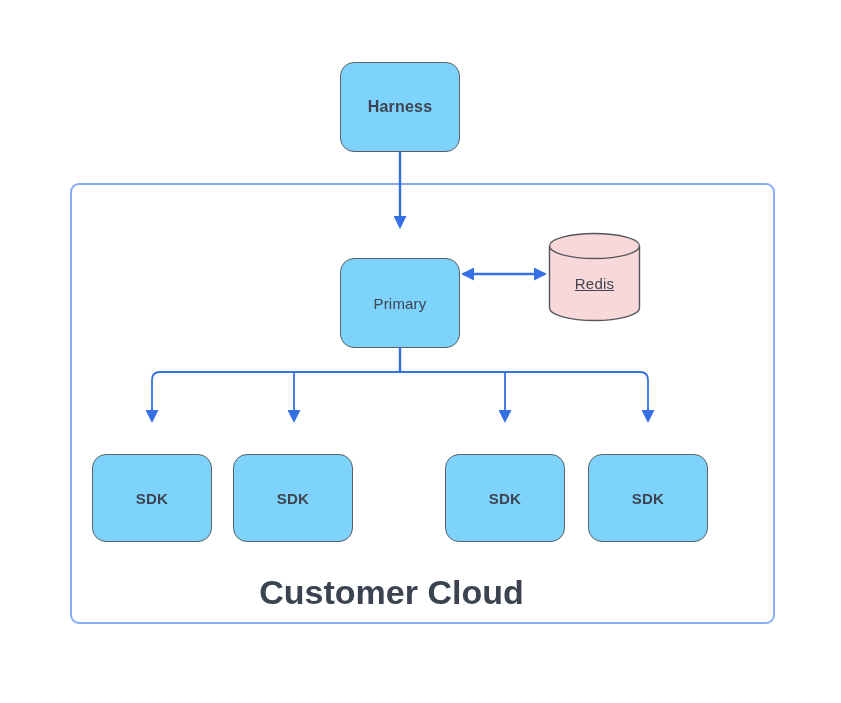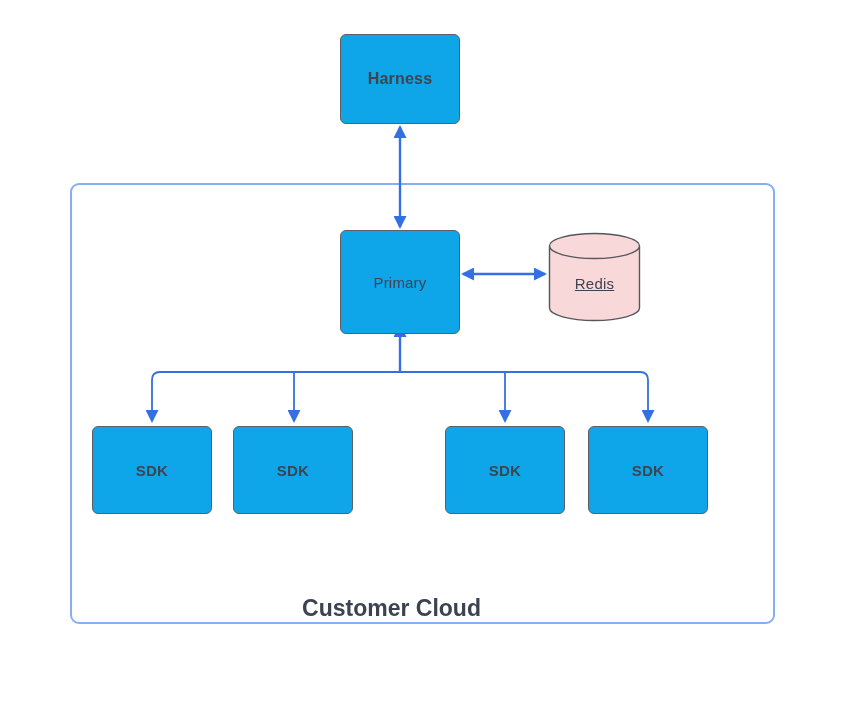--- a/index.html
+++ b/index.html
@@ -38,32 +38,33 @@
   
   .node {
     position: absolute;
     box-sizing: border-box;
     display: flex;
     align-items: center;
     justify-content: center;
     z-index: 3;
   }
   .node.box {
-    background: #0ea5e9;
+    background: #7dd3fc;
     border: 1.5px solid #5c6066;
-    border-radius: 6px;
+    border-radius: 14px;
+    margin-top: 28px;
   }
   .node-label {
     color: #3f4450;
     font-size: 15px;
     letter-spacing: 0.2px;
   }
   .node-label.bold { font-weight: bold; font-size: 16px; }
   .node-harness  { left: 340px; top: 34px;  width: 120px; height: 90px; }
-  .node-primary  { left: 340px; top: 230px; width: 120px; height: 104px; }
+  .node-primary  { left: 340px; top: 230px; width: 120px; height: 90px; }
   .node-sdk-1    { left: 92px;  top: 426px; width: 120px; height: 88px; }
   .node-sdk-2    { left: 233px; top: 426px; width: 120px; height: 88px; }
   .node-sdk-3    { left: 445px; top: 426px; width: 120px; height: 88px; }
   .node-sdk-4    { left: 588px; top: 426px; width: 120px; height: 88px; }
   .node-sdk-1 .node-label, .node-sdk-2 .node-label,
   .node-sdk-3 .node-label, .node-sdk-4 .node-label { font-weight: bold; }
   
   .node-redis {
     left: 548px;
     top: 232px;
@@ -73,26 +74,26 @@
   .node-redis .cyl-svg { position: absolute; left: 0; top: 0; }
   .node-redis .node-label {
     position: relative;
     padding-top: 12px;
     text-decoration: underline;
   }
   
   .cloud-label {
     position: absolute;
     left: 226px;
-    top: 588px;
+    top: 572px;
     width: 331px;
     height: 40px;
     line-height: 40px;
     text-align: center;
-    font-size: 23px;
+    font-size: 34px;
     font-weight: bold;
     color: #3b4250;
     z-index: 3;
   }
 </style>
 </head>
 <body>
 
 <div class="canvas">
 

